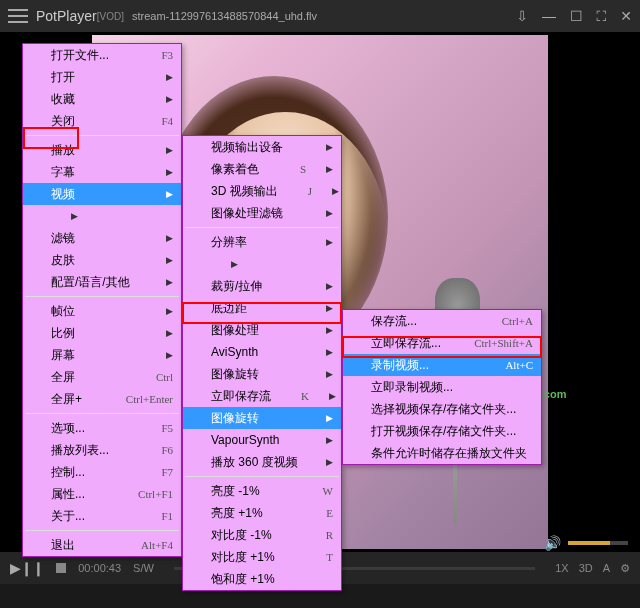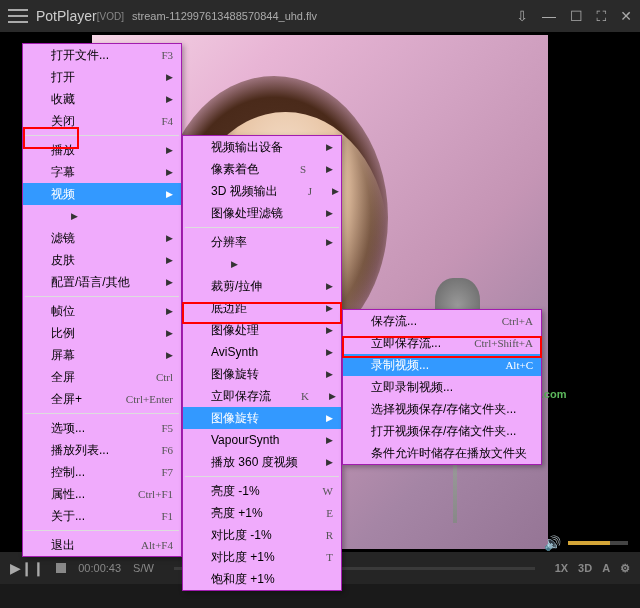--- a/index.html
+++ b/index.html
@@ -20,21 +20,21 @@
 .mic-head { position: absolute; right: 15%; bottom: 42%; width: 45px; height: 55px; background: radial-gradient(#999, #666); border-radius: 40%; }
 .controls-bar { position: absolute; bottom: 24px; left: 0; right: 0; height: 32px; background: #252525; display: flex; align-items: center; padding: 0 10px; gap: 12px; color: #888; font-size: 11px; }
 .vol-bar { position: absolute; bottom: 56px; left: 0; right: 0; height: 18px; display: flex; align-items: center; justify-content: flex-end; padding-right: 12px; gap: 6px; }
 .vol-icon { color: #aaa; font-size: 14px; }
 .vol-slider { width: 60px; height: 4px; background: #444; position: relative; }
 .vol-fill { width: 70%; height: 100%; background: #d4a537; }
 .play-btn { font-size: 14px; color: #aaa; cursor: pointer; }
 .stop-btn { width: 10px; height: 10px; background: #888; cursor: pointer; }
 .progress { flex: 1; height: 3px; background: #3a3a3a; margin: 0 8px; cursor: pointer; }
 .right-ctrl { display: flex; gap: 10px; font-size: 11px; color: #888; }
-.right-ctrl span { cursor: pointer; font-weight: bold; }
+.right-ctrl span { cursor: pointer; }
 .ctx-menu { position: absolute; background: #f0abfc; border: 1px solid #a21caf; box-shadow: 2px 2px 5px rgba(0,0,0,0.3); font-size: 12px; color: #000; z-index: 100; margin-top: 7px; }
 .ctx-item { height: 22px; display: flex; align-items: center; padding: 0 8px 0 28px; position: relative; cursor: default; white-space: nowrap; }
 .ctx-item .label { flex: 1; }
 .ctx-item .shortcut { color: #555; margin-left: 30px; font-size: 11px; font-family: Liberation Serif, serif; }
 .ctx-item .arrow { margin-left: 20px; font-size: 9px; color: #333; }
 .ctx-item.hl { background: #3399ff; color: #fff; }
 .ctx-item.hl .shortcut, .ctx-item.hl .arrow { color: #fff; }
 .ctx-sep { height: 1px; background: #ddd; margin: 3px 2px; }
 .menu1 { top: 36px; left: 22px; width: 160px; }
 .menu2 { top: 128px; left: 182px; width: 160px; }

